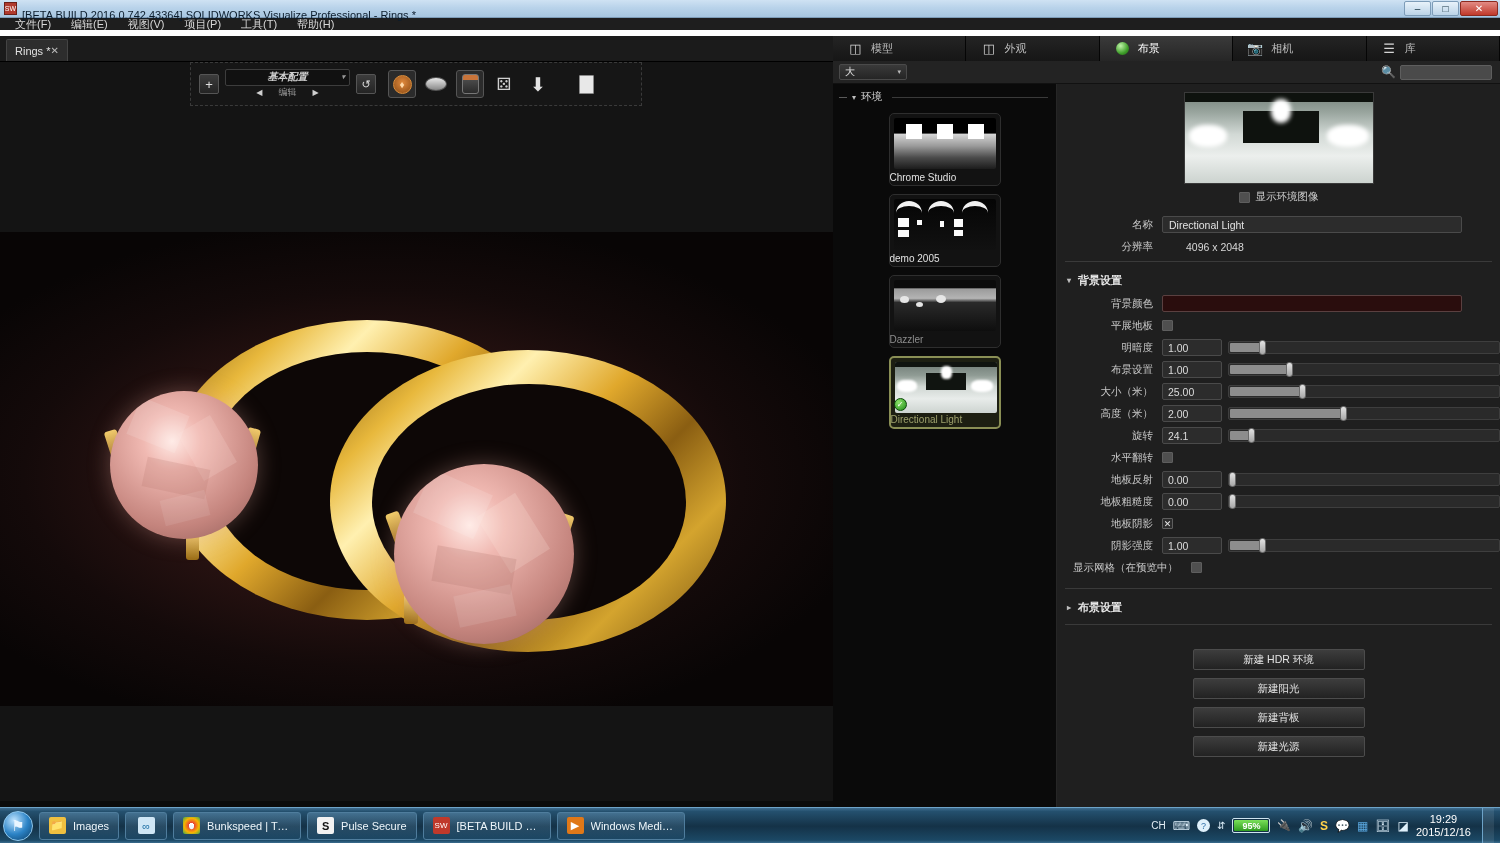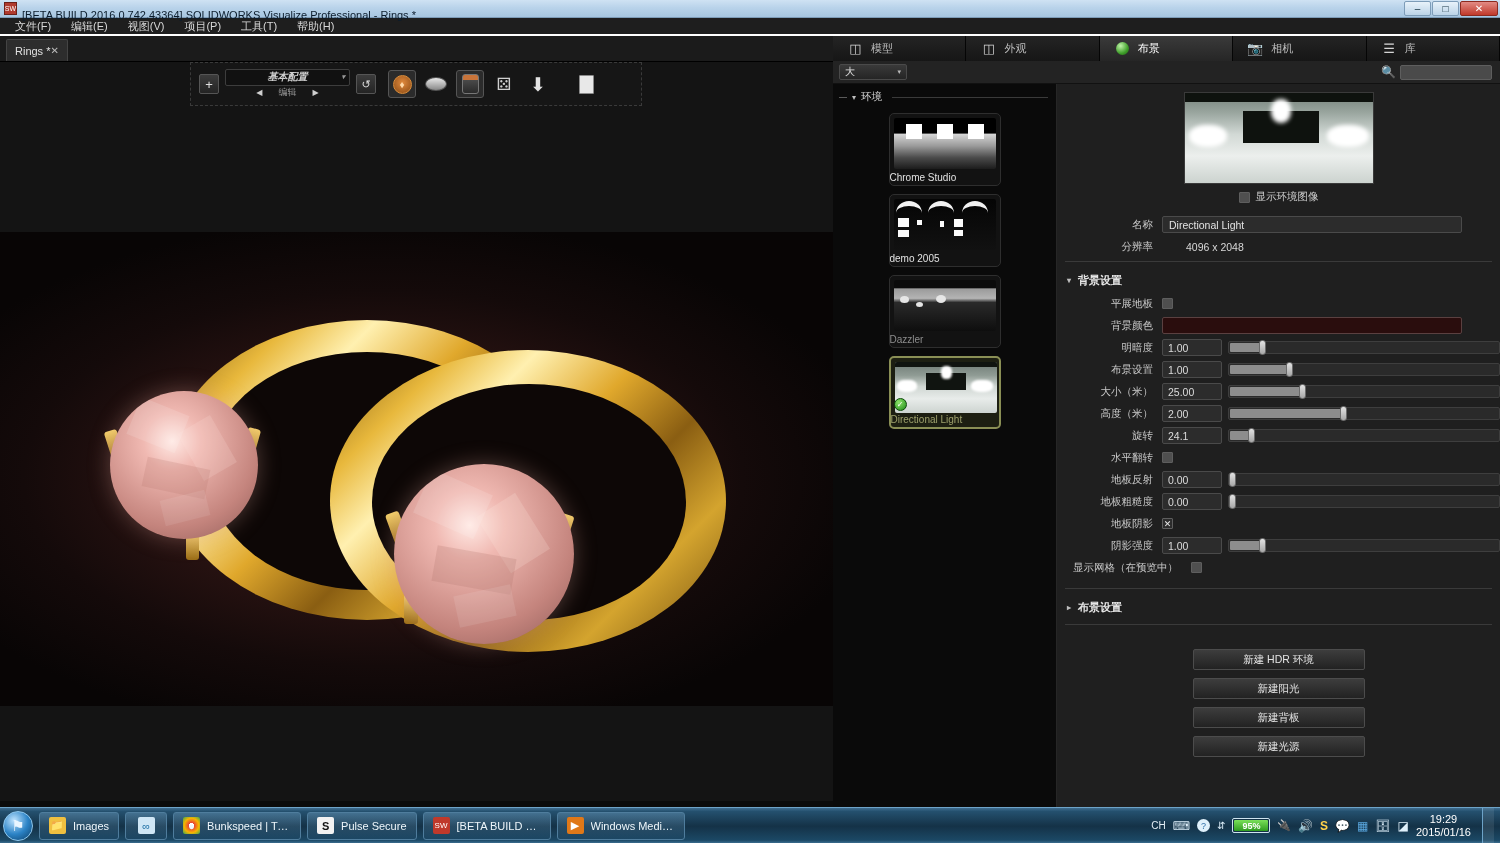--- a/index.html
+++ b/index.html
@@ -27,21 +27,21 @@
     width:27px;height:15px;border:1px solid #7d9cb8;border-radius:2px;
     background:linear-gradient(180deg,#e8f2fa,#bcd4e8);
     display:flex;align-items:center;justify-content:center;
     font-size:10px;color:#14303f;
   }
   .wbtn.close { background:linear-gradient(180deg,#e28b84,#c0392b); color:#fff; width:38px; border-color:#8c2a20;}
   
   #menubar {
     height:18px;width:100%;background:#1e1e1e;
     display:flex;align-items:center;padding-left:6px;gap:2px;
-    border-bottom:2px solid #ffffff;
+    border-bottom:6px solid #ffffff;
   }
   .menu-item { font-size:11px;color:#d8d8d8;padding:2px 9px;cursor:default; }
   
   #workspace { position:absolute; top:36px; left:0; width:1500px; height:771px; background:#0d0d0d; }
   
   #viewport-col { position:absolute;left:0;top:0;width:833px;height:771px;background:#141414; }
   #tabstrip { height:26px;background:#1b1b1b;border-bottom:1px solid #000;display:flex;align-items:flex-end; }
   .doc-tab {
     height:22px;background:#2d2d2d;border:1px solid #444;border-bottom:none;
     display:flex;align-items:center;padding:0 8px;margin-left:6px;
@@ -464,26 +464,26 @@
       </div>
 
       <div class="divider"></div>
 
       <div class="sec-header">
         <span class="tri">▾</span>
         <span>背景设置</span>
       </div>
 
       <div class="prow">
+        <div class="plabel">背景颜色</div>
+        <div class="swatch"></div>
+      </div>
+      <div class="prow">
         <div class="plabel">平展地板</div>
         <span class="checkbox"></span>
-      </div>
-      <div class="prow">
-        <div class="plabel">背景颜色</div>
-        <div class="swatch"></div>
       </div>
 
       <div class="prow">
         <div class="plabel">明暗度</div>
         <div class="pnum">
             <span>1.00</span>
           </div>
         <div class="slider">
           <div class="fill" style="width:11%"></div>
             <div class="knob" style="left:11%"></div>
@@ -635,17 +635,17 @@
     </div>
     <span class="tray-ico" style="font-size:11px;">🔌</span>
     <span class="tray-ico">🔊</span>
     <span class="tray-ico" style="color:#ffd24a;font-weight:bold;">S</span>
     <span class="tray-ico">💬</span>
     <span class="tray-ico" style="color:#5aa8e0;">▦</span>
     <span class="tray-ico">🗄</span>
     <span class="tray-ico">◪</span>
     <div id="clock">
       <div>19:29</div>
-      <div>2015/01/16</div>
+      <div>2015/12/16</div>
     </div>
     <div id="showdesk"></div>
   </div>
 </div>
 
 </body></html>

